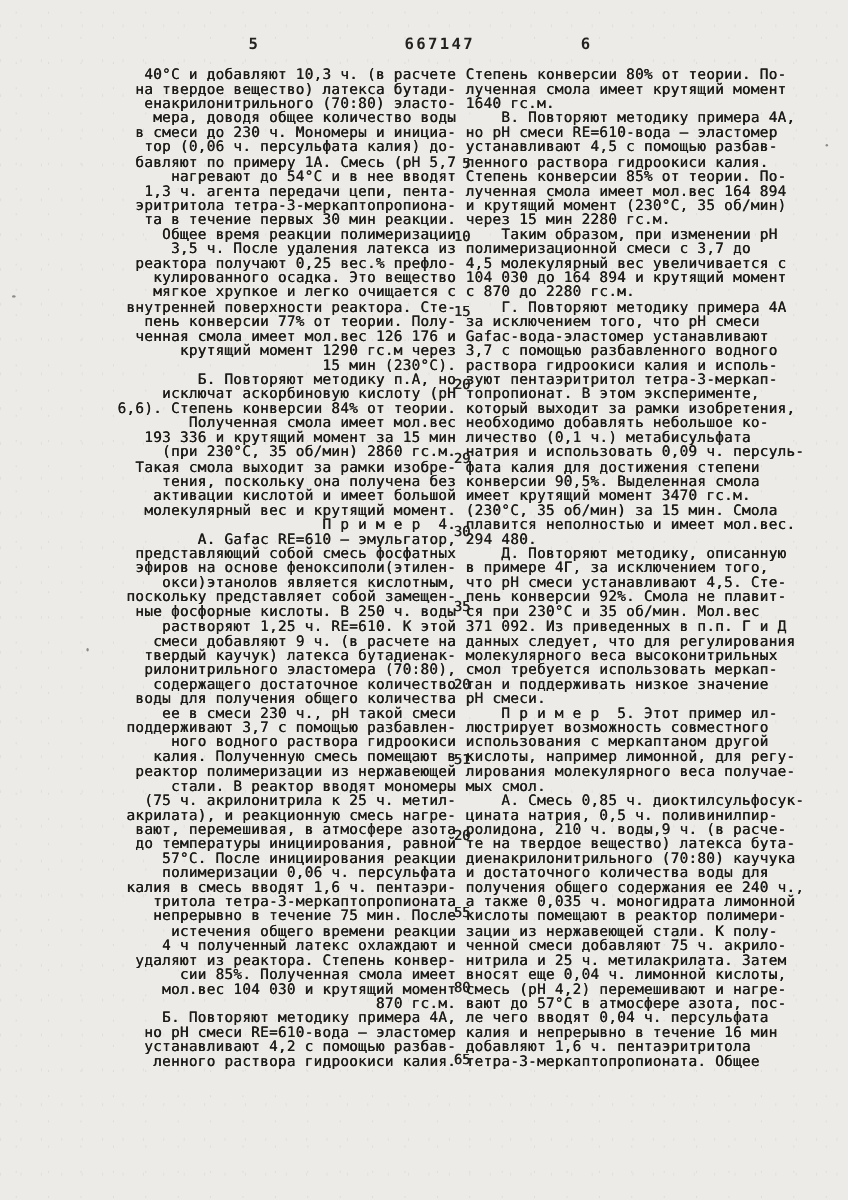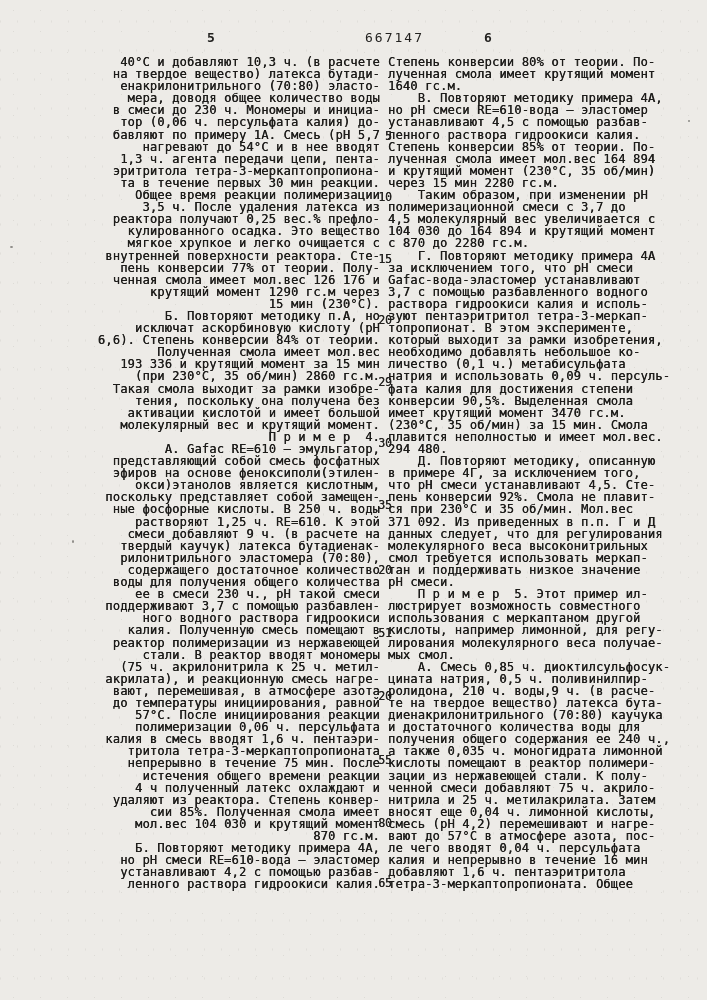--- a/index.html
+++ b/index.html
@@ -16,21 +16,21 @@
     overflow:hidden;
     font-family:"DejaVu Sans Mono","Liberation Mono",monospace;
     color:#1d1c1a;
   }
   .hdr{
     position:absolute;top:30px;
     font-size:13px;font-weight:bold;
     color:#232220;
   }
   .hdr.pn-left{left:207px;}
-  .hdr.patent{left:337px;letter-spacing:2px;font-weight:normal;margin-left:28px;}
+  .hdr.patent{left:337px;letter-spacing:2px;font-weight:bold;}
   .hdr.pn-right{left:484px;}
   .col{
     position:absolute;top:56px;
     width:300px;
     font-size:12px;
     line-height:12.1px;
     letter-spacing:.2px;
     white-space:pre;
     text-shadow:.3px 0 0 currentColor;
   }

